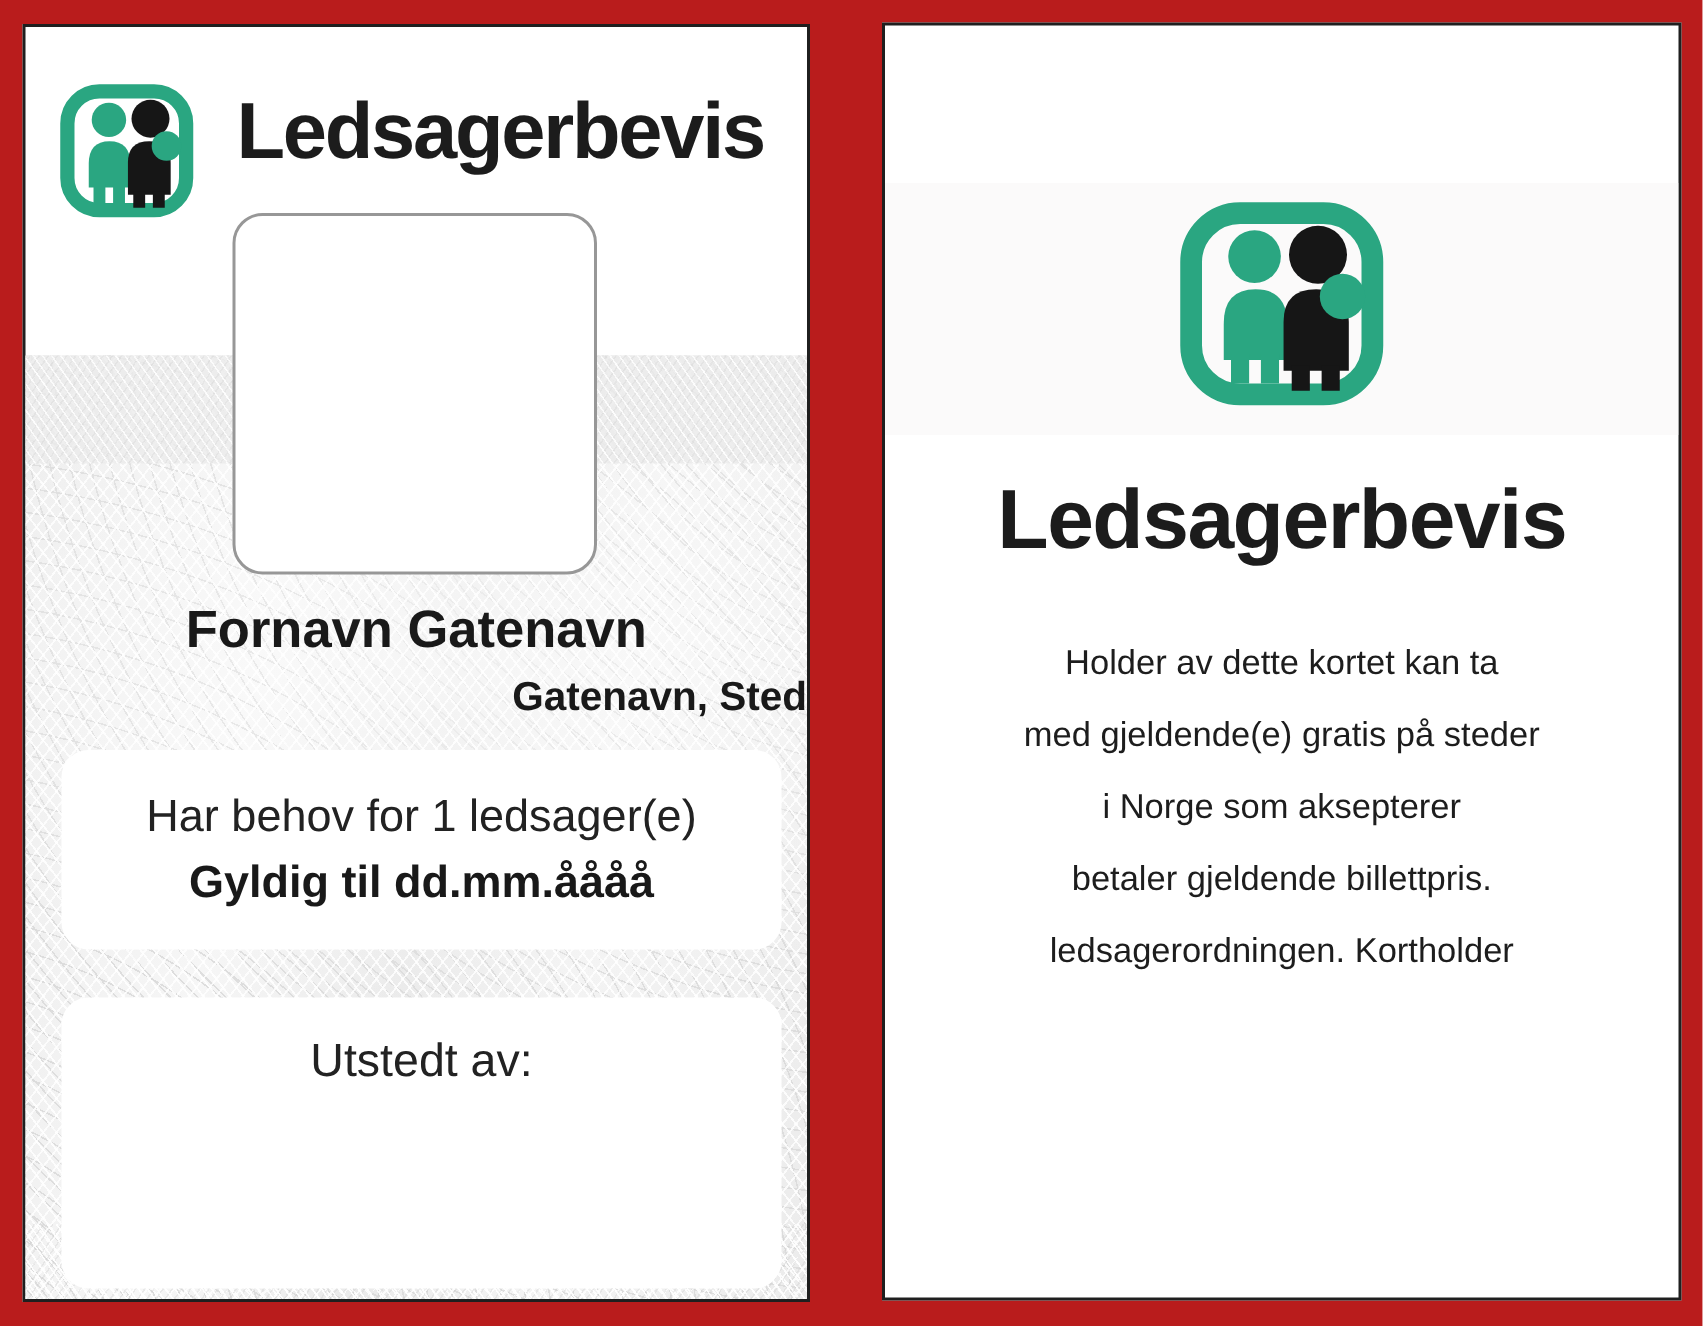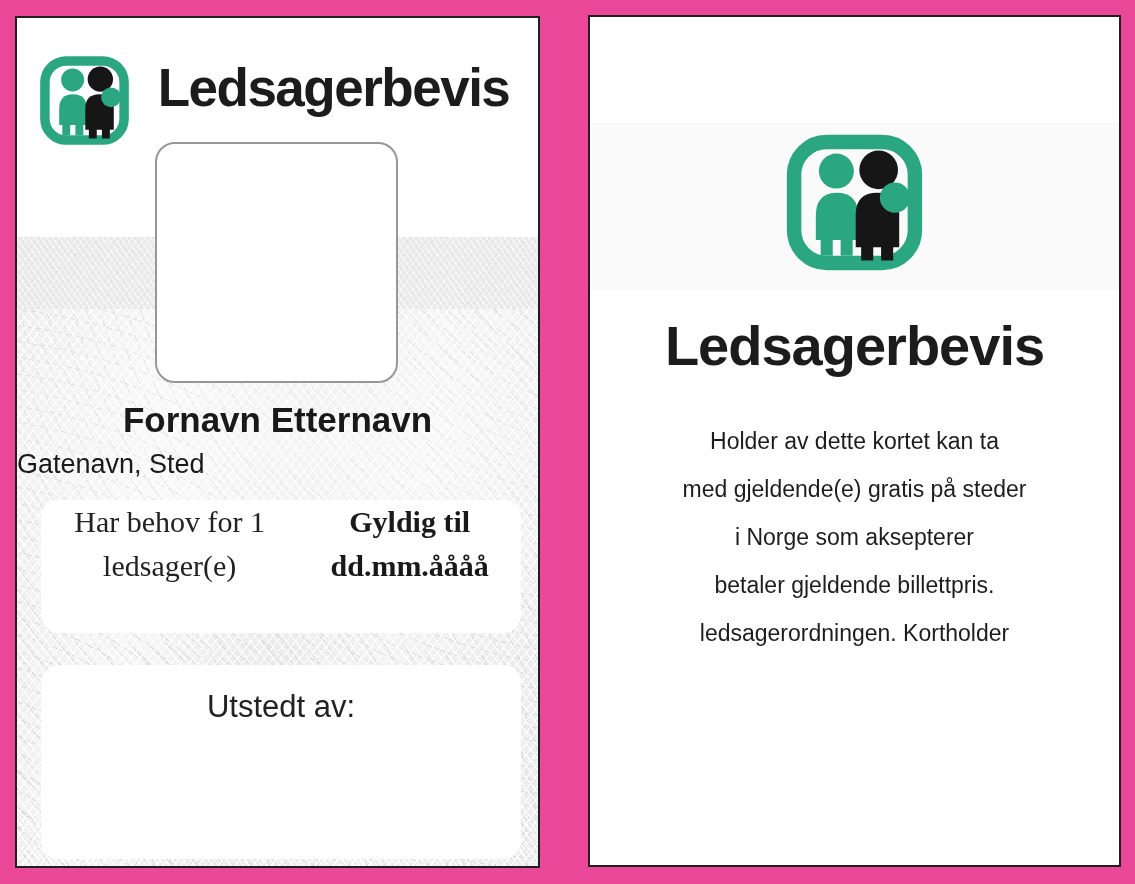--- a/index.html
+++ b/index.html
@@ -7,21 +7,21 @@
     --ink:#1C1C1C;
     --card-border:#1F1F1F;
   }
   *{margin:0;padding:0;box-sizing:border-box;}
   html,body{background:#ffffff;}
   body{
     font-family:"Liberation Sans", sans-serif;
     color:var(--ink);
     width:1135px;height:884px;position:relative;overflow:hidden;
   }
-  .stage{position:absolute;left:0;top:0;width:1135px;height:884px;background:#ec4899;}
+  .stage{position:absolute;left:0;top:0;width:1135px;height:884px;background:#b91c1c;}
 
   
   .card{
     position:absolute;background:#fff;border:2px solid var(--card-border);
     overflow:hidden;
   }
   .card-front{left:15px;top:16px;width:525px;height:852px;}
   .card-back{left:588px;top:15px;width:533px;height:852px;}
 
   
@@ -67,26 +67,26 @@
   .photo{
     position:absolute;left:138px;top:124px;width:243px;height:241px;
     background:#fff;border:2px solid #979797;border-radius:20px;
   }
   .front-name{
     position:absolute;left:0;right:0;top:381px;
     font-size:35px;font-weight:bold;text-align:center;line-height:42px;color:#191919;
   }
   .front-address{
     position:absolute;left:0;right:0;top:429px;
-    font-size:27px;font-weight:normal;text-align:left;line-height:34px;color:#191919;
+    font-size:27px;font-weight:bold;text-align:right;line-height:34px;color:#191919;
   }
   .white-box{
     position:absolute;left:24px;width:480px;background:#fff;border-radius:18px;
   }
-  .box-need{top:482px;height:133px;display:flex;flex-direction:row;justify-content:center;text-align:center;font-family:Liberation Serif, serif;}
+  .box-need{top:482px;height:133px;display:flex;flex-direction:column;justify-content:center;text-align:center;}
   .need-line{font-size:30px;line-height:44px;color:#222;}
   .valid-line{font-size:30px;line-height:44px;font-weight:bold;color:#191919;}
   .box-issued{top:647px;height:194px;padding-top:22px;text-align:center;}
   .issued-label{font-size:31px;line-height:40px;color:#222;}
 
   
   .back-band{position:absolute;left:0;right:0;top:105px;height:168px;background:#fbfafa;}
   .back-title{
     position:absolute;left:0;right:0;top:298px;
     font-size:56px;font-weight:bold;letter-spacing:-1px;
@@ -124,21 +124,21 @@
     <div class="texture"></div>
 
     <svg class="logo-front" viewBox="0 0 120 120">
       <use href="#logo-sym"></use>
     </svg>
 
     <div class="front-title">Ledsagerbevis</div>
 
     <div class="photo"></div>
 
-    <div class="front-name">Fornavn Etternavn</div>
+    <div class="front-name">Fornavn Gatenavn</div>
     <div class="front-address">Gatenavn, Sted</div>
 
     <div class="white-box box-need">
       <div class="need-line">Har behov for 1 ledsager(e)</div>
       <div class="valid-line">Gyldig til dd.mm.åååå</div>
     </div>
 
     <div class="white-box box-issued">
       <div class="issued-label">Utstedt av:</div>
     </div>

